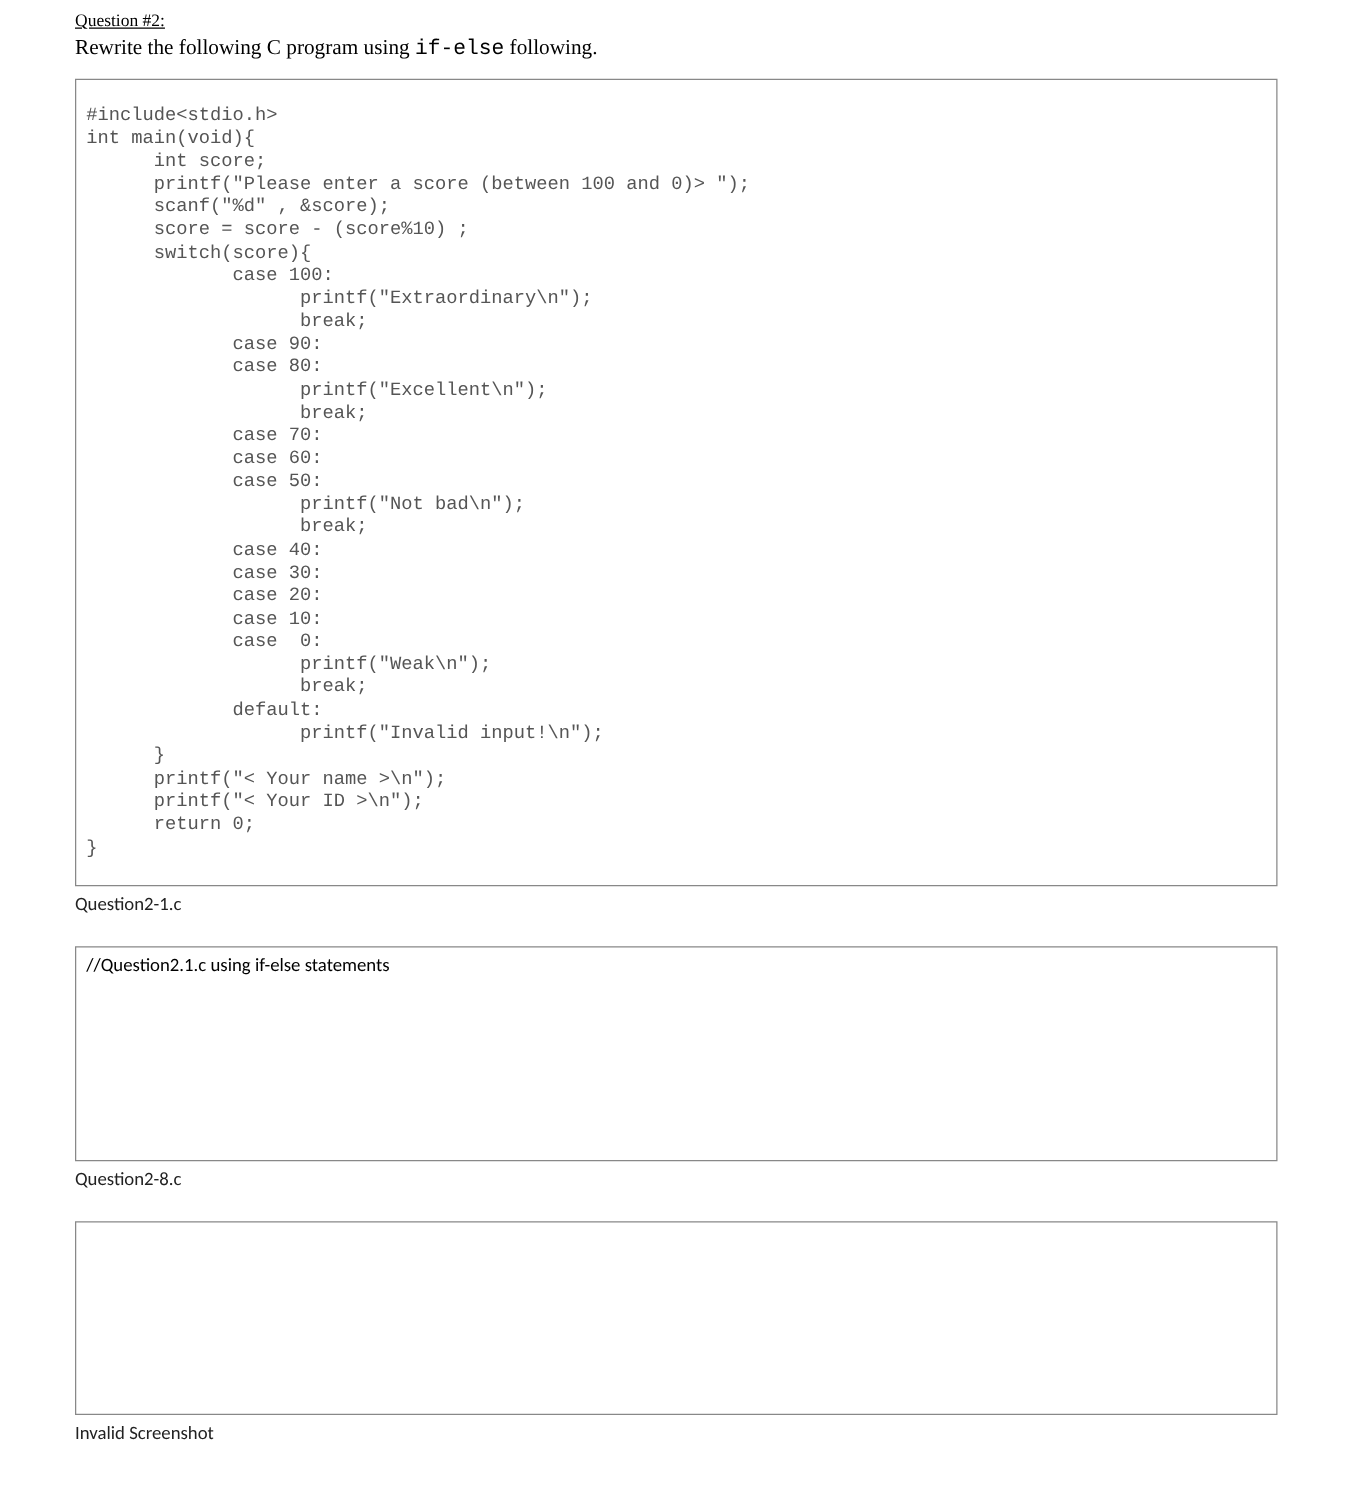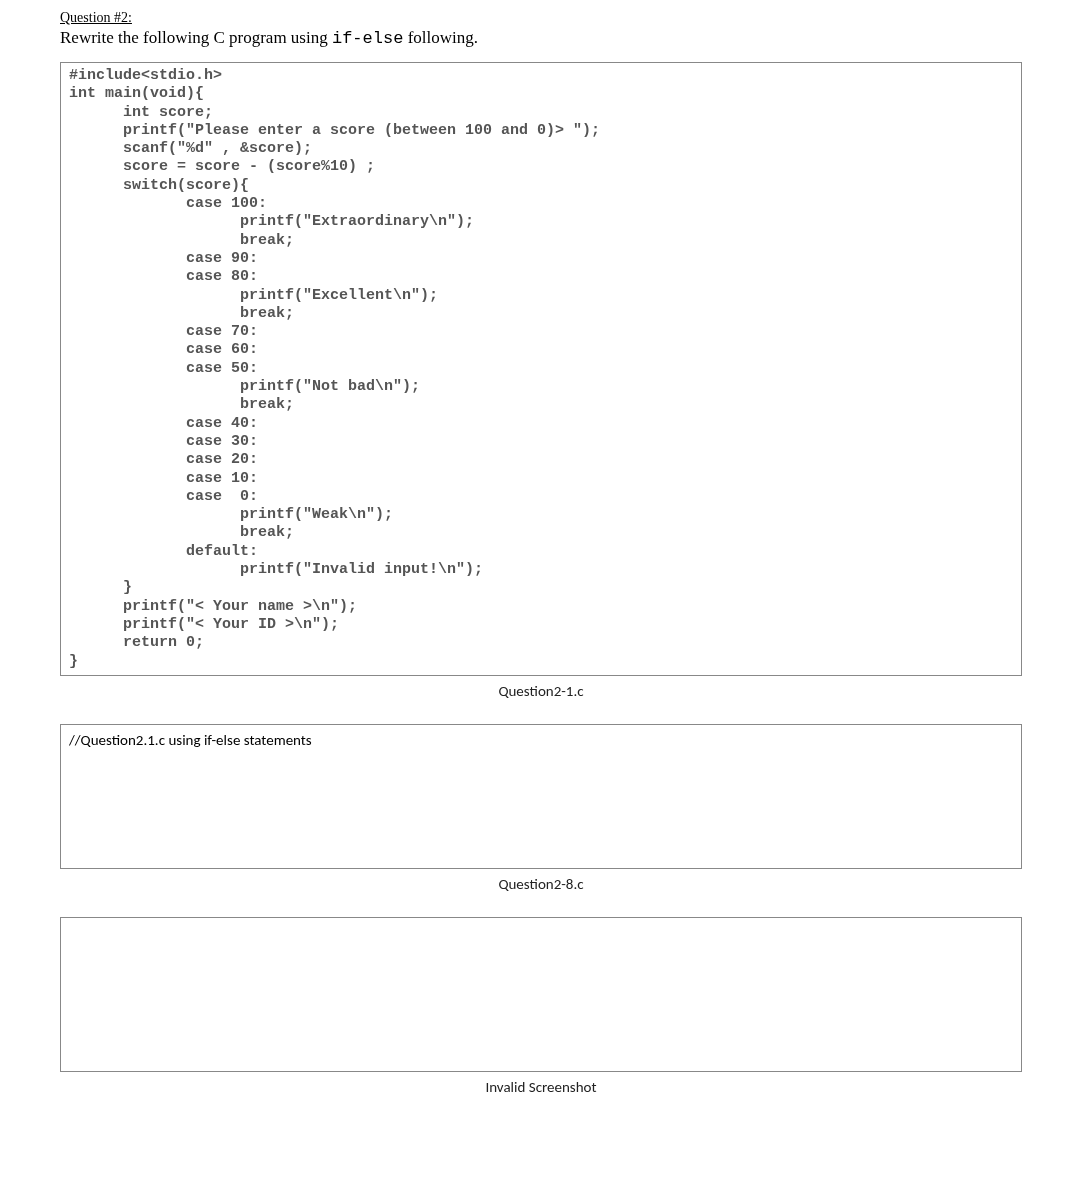--- a/index.html
+++ b/index.html
@@ -24,43 +24,41 @@
     .question-instruction {
       font-size: 17px;
       margin-bottom: 14px;
     }
     .mono-inline {
       font-family: "Courier New", Courier, monospace;
       margin-top: 23px;
     }
     .code-box {
       border: 1px solid #888;
-      padding: 4px 8px;
+      padding: 20px 8px;
       font-family: "Courier New", Courier, monospace;
       font-size: 15px;
       line-height: 1.22;
       white-space: pre;
       color: #555;
       margin-bottom: 6px;
-      font-weight: bold;
     }
     .caption {
-      text-align: center;
       font-family: Calibri, Arial, sans-serif;
       font-size: 15px;
       color: #222;
       margin-bottom: 24px;
       margin-top: 0;
     }
     .answer-box {
       border: 1px solid #888;
       padding: 6px 8px;
       font-family: Calibri, Arial, sans-serif;
       font-size: 15px;
-      height: 145px;
+      height: 172px;
       margin-bottom: 6px;
     }
     .empty-box {
       border: 1px solid #888;
       height: 155px;
       margin-bottom: 6px;
     }
   </style>
 </head>
 <body>

